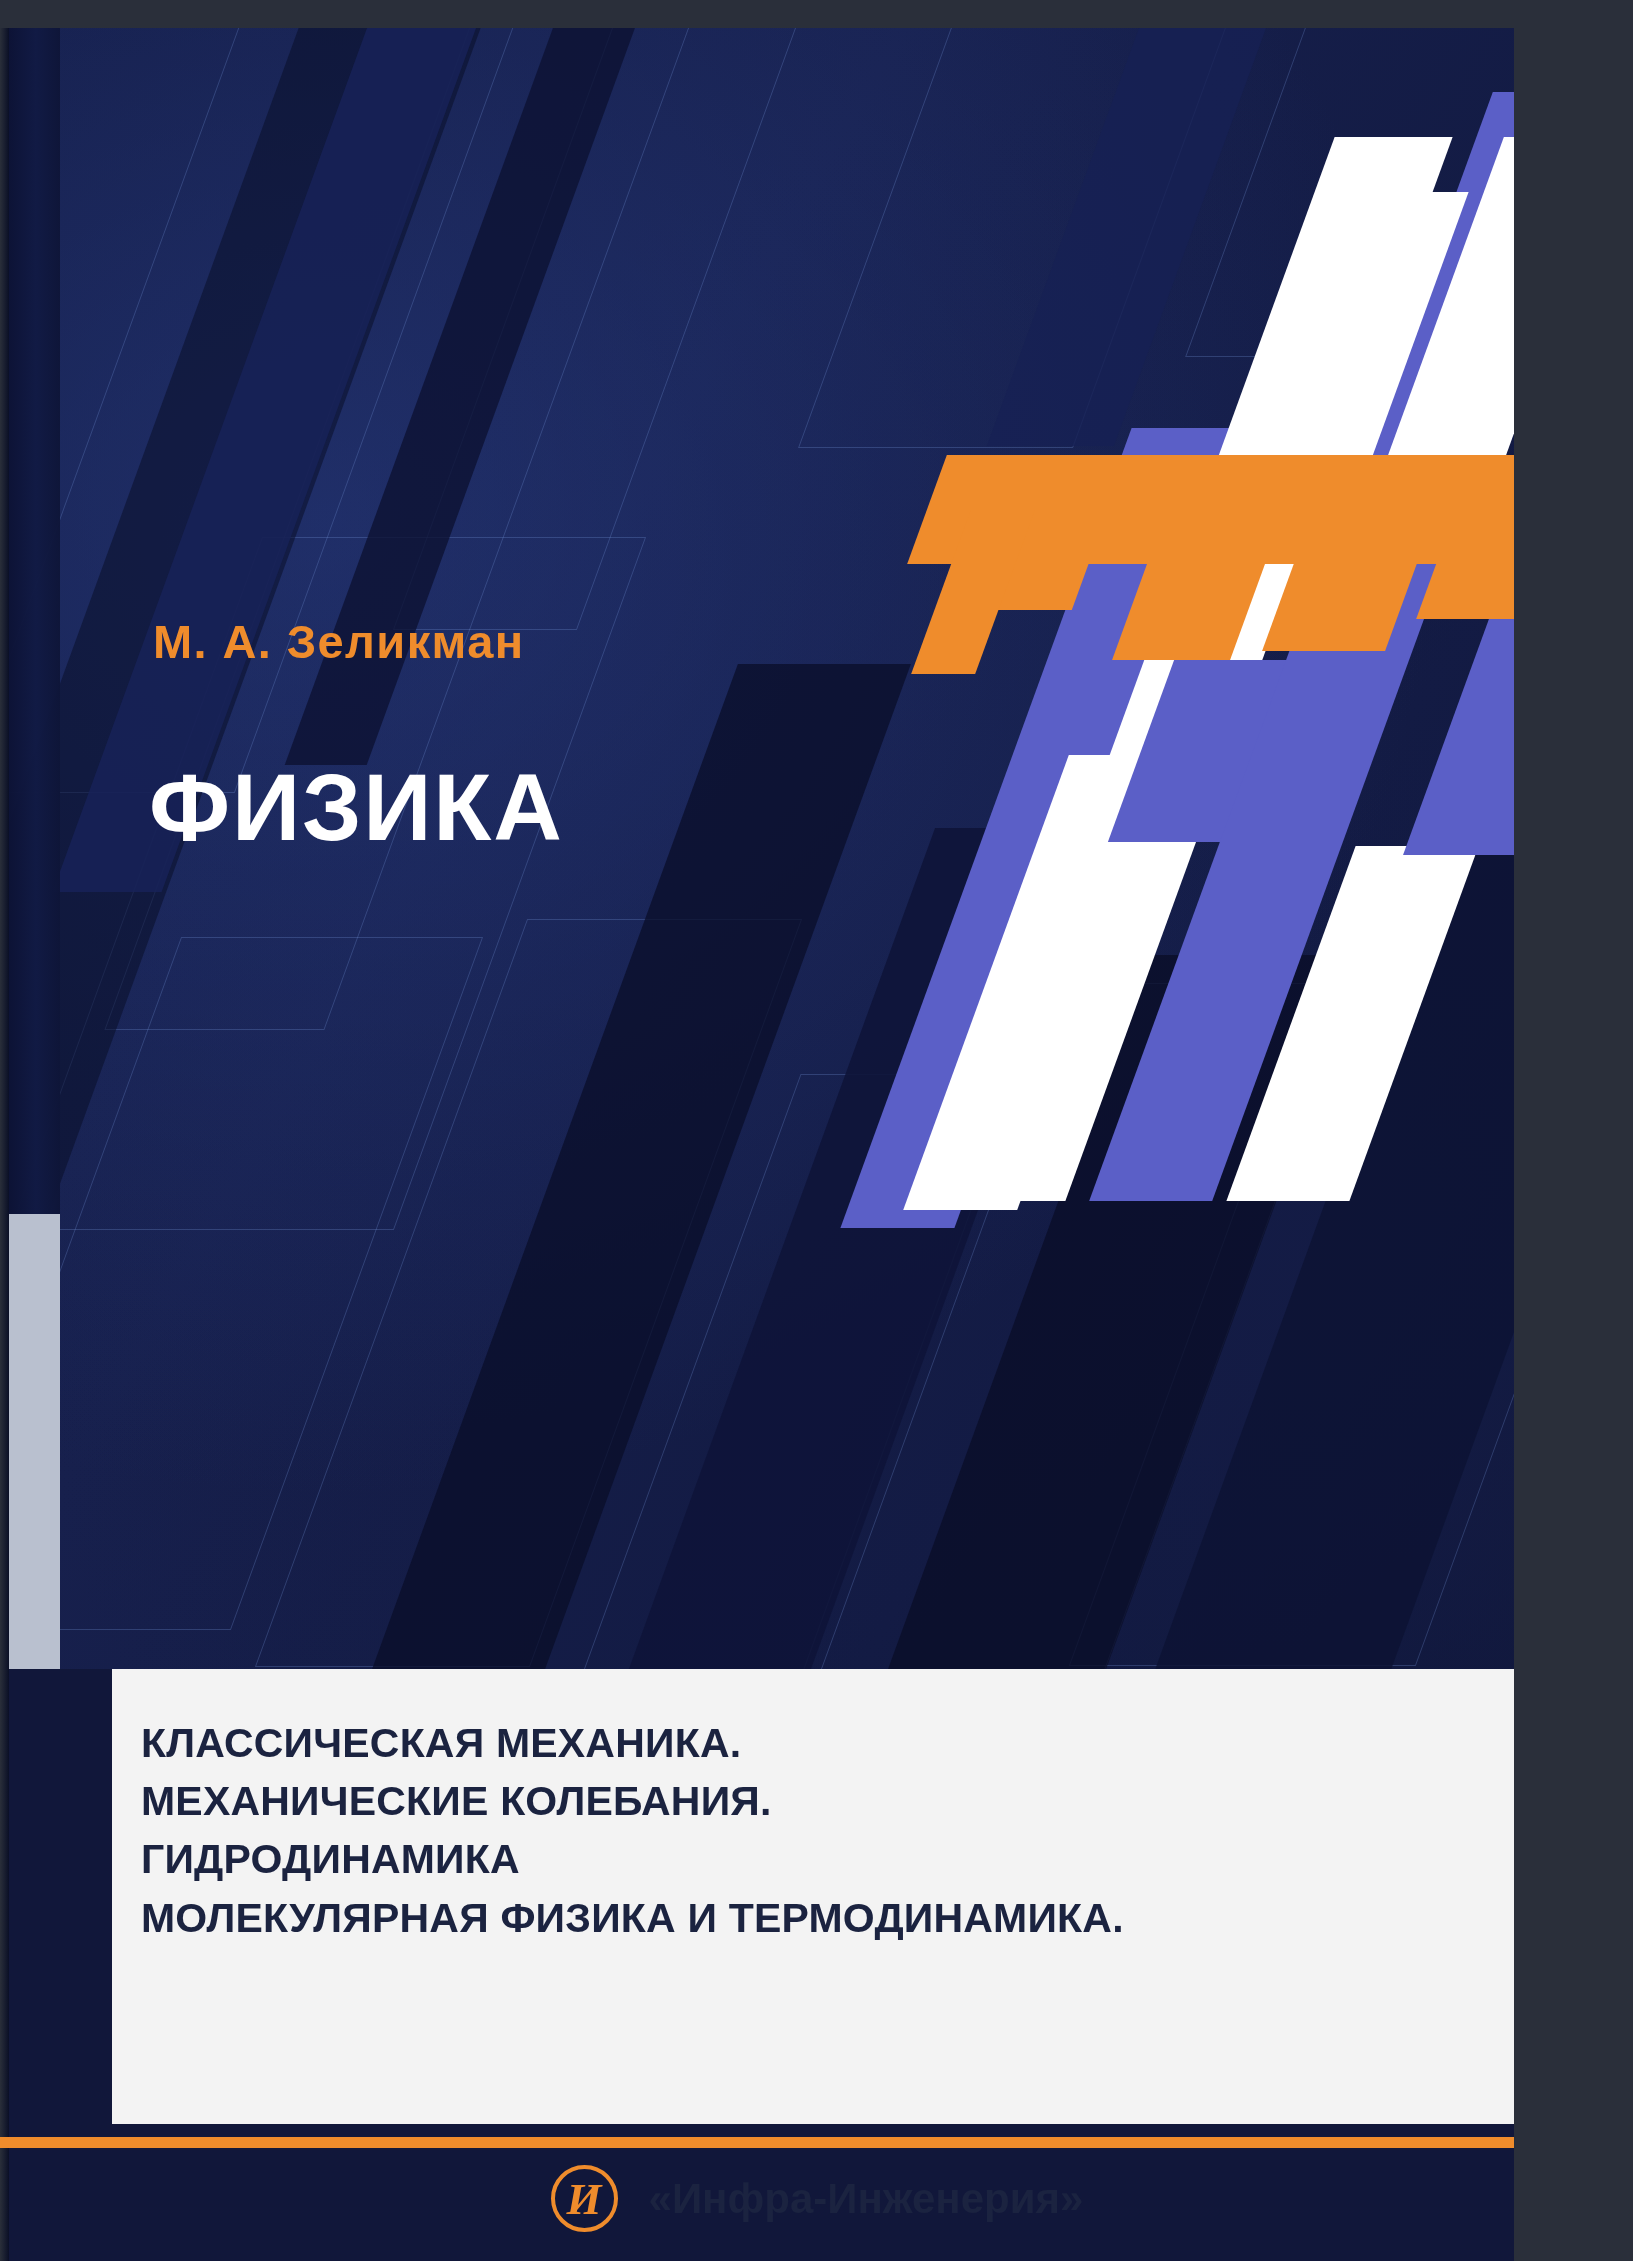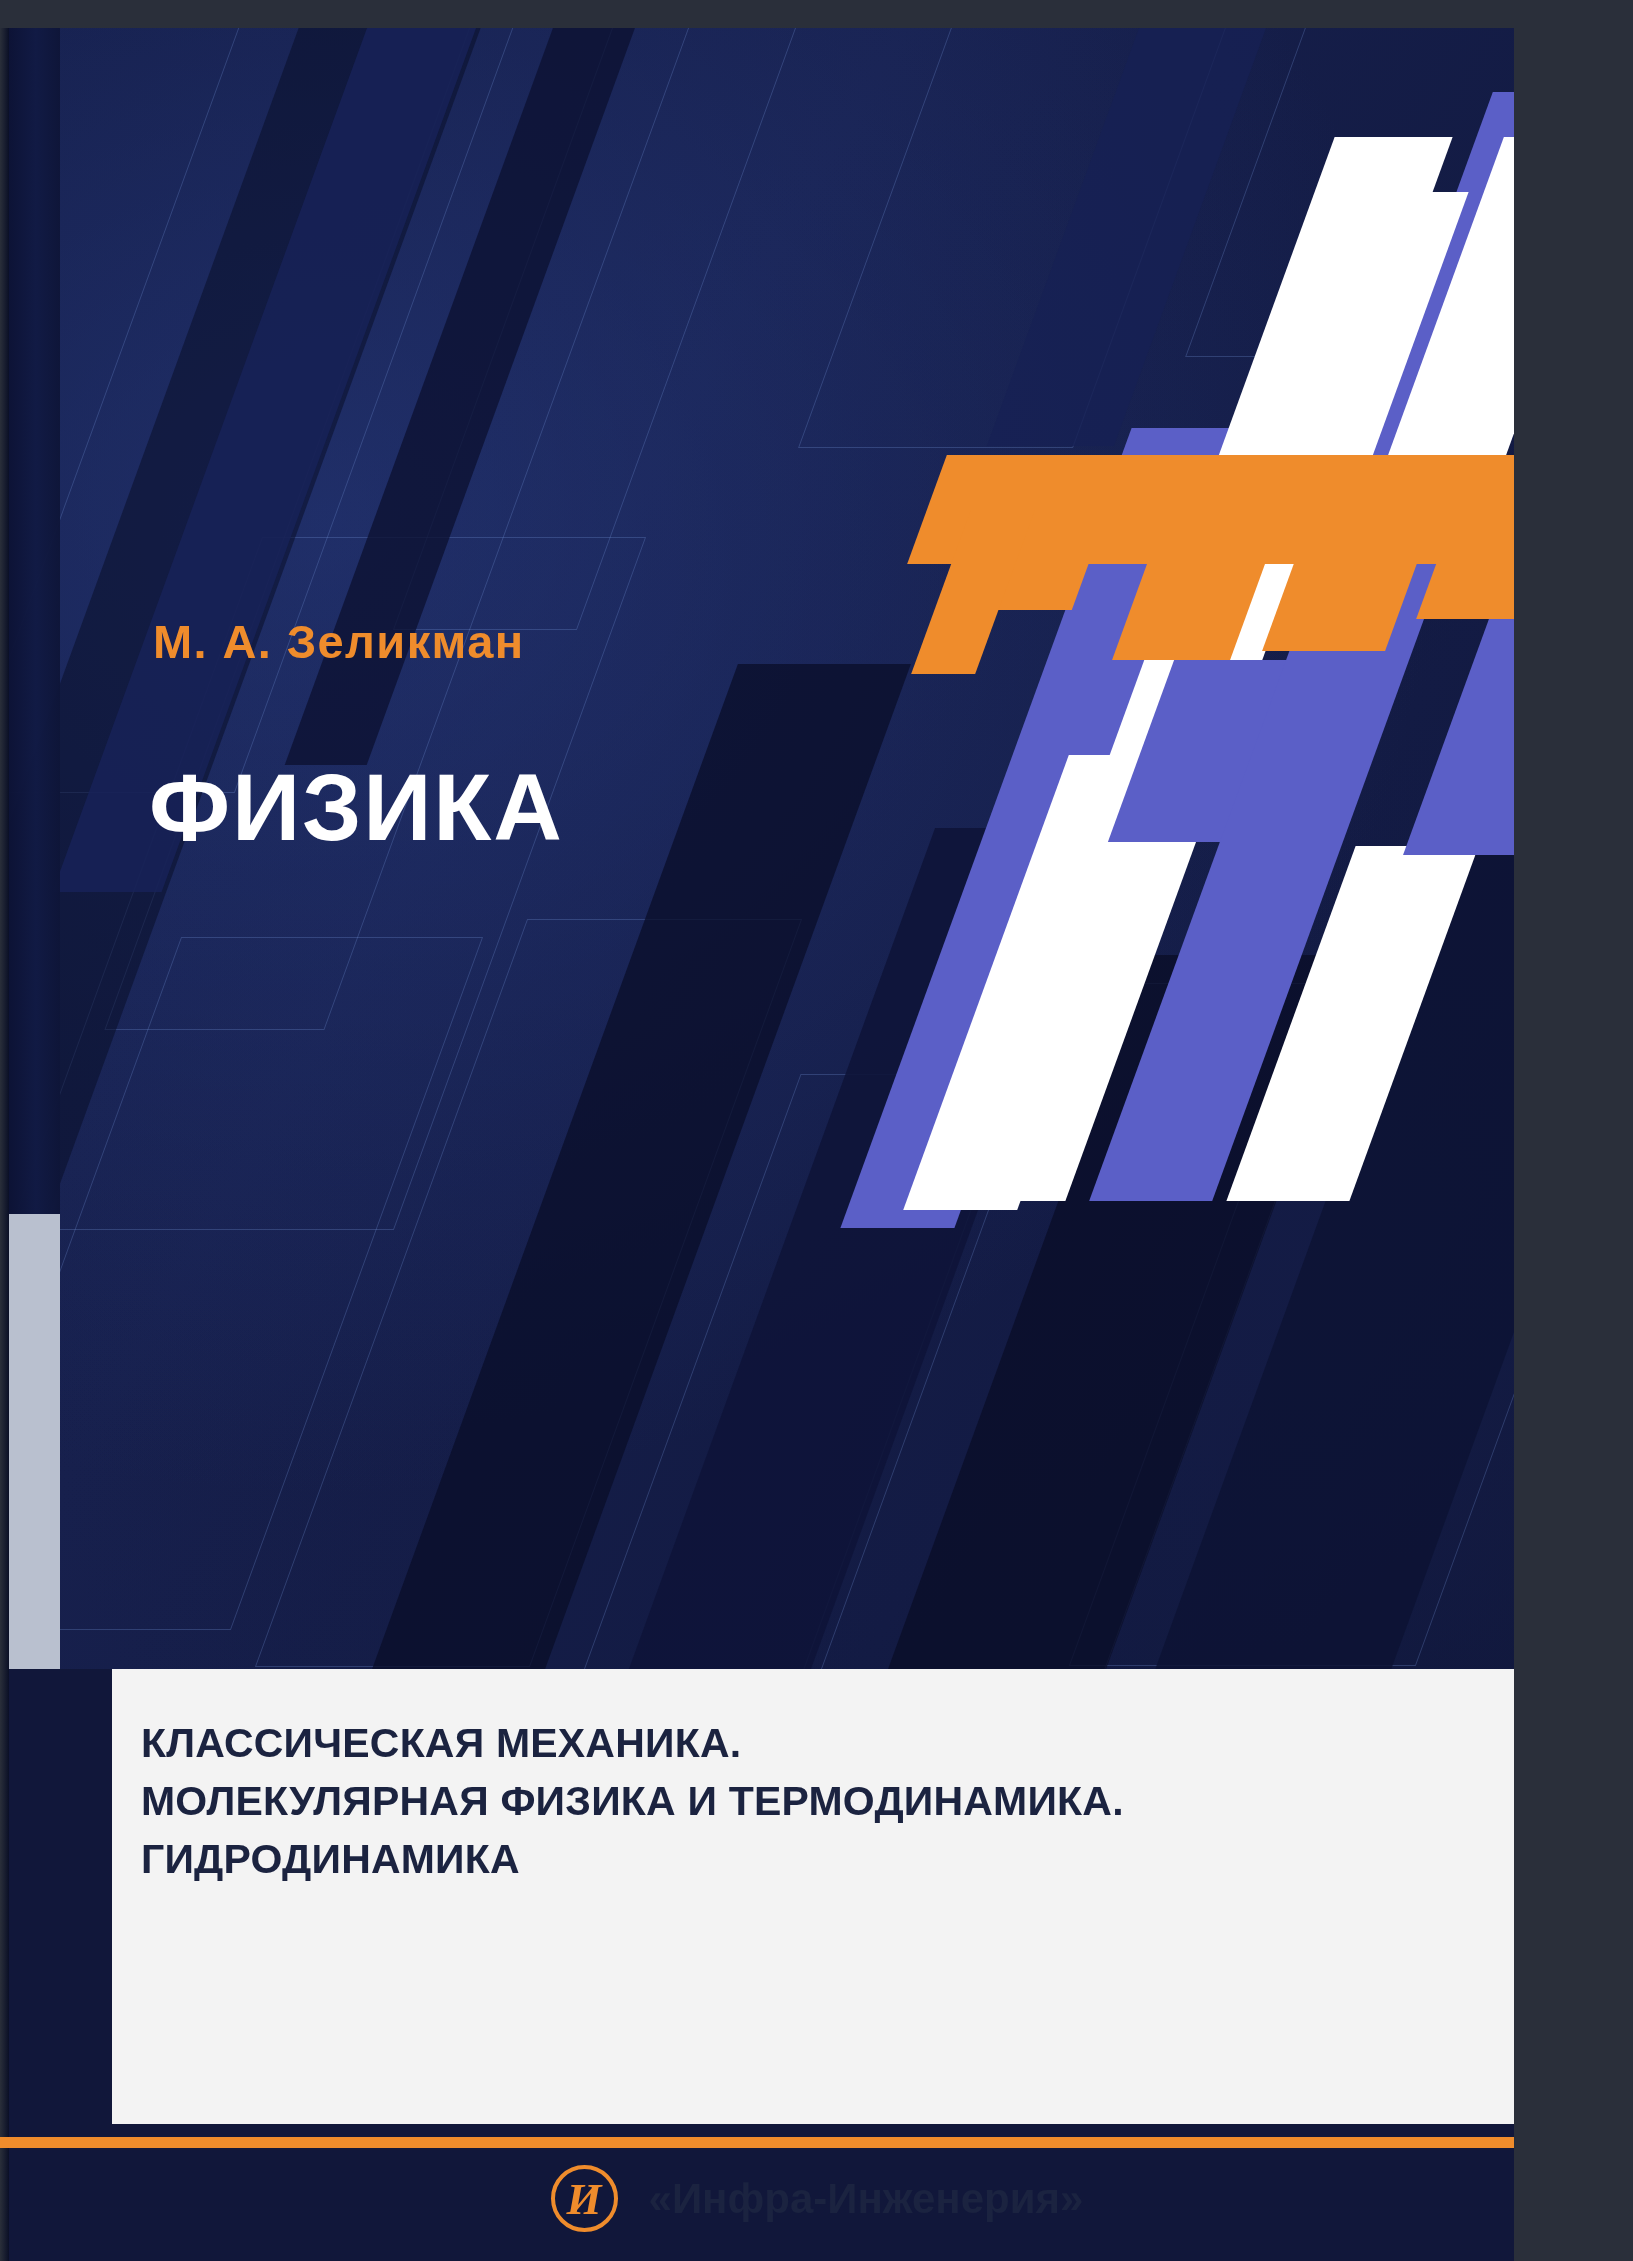--- a/index.html
+++ b/index.html
@@ -241,22 +241,23 @@
   </div>
 
   <div class="spine-edge"></div>
 
   <div class="author">М. А. Зеликман</div>
   <div class="title-main">ФИЗИКА</div>
 
   <div class="subtitle-panel"></div>
   <div class="subtitle-list">
     <div>КЛАССИЧЕСКАЯ МЕХАНИКА.</div>
+    <div>МЕХАНИЧЕСКИЕ КОЛЕБАНИЯ.</div>
+    <div>ГИДРОДИНАМИКА</div>
     <div>МОЛЕКУЛЯРНАЯ ФИЗИКА И ТЕРМОДИНАМИКА.</div>
-    <div>ГИДРОДИНАМИКА</div>
   </div>
 
   <div class="pub-rule"></div>
   <div class="pub-row">
     <div class="pub-logo">И</div>
     <div class="pub-name">«Инфра-Инженерия»</div>
   </div>
 
 </div>
 

